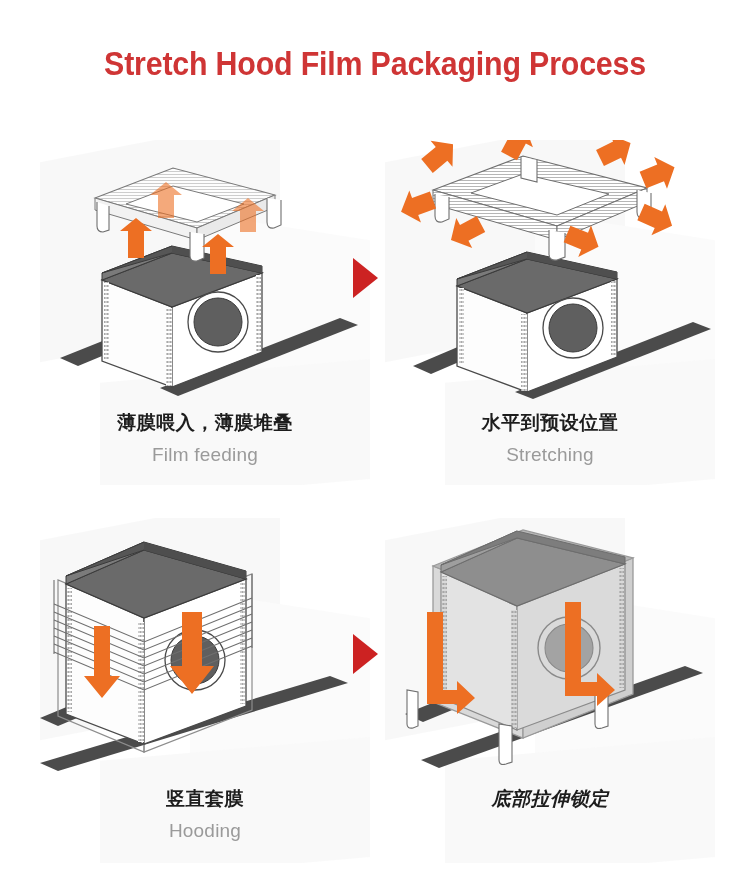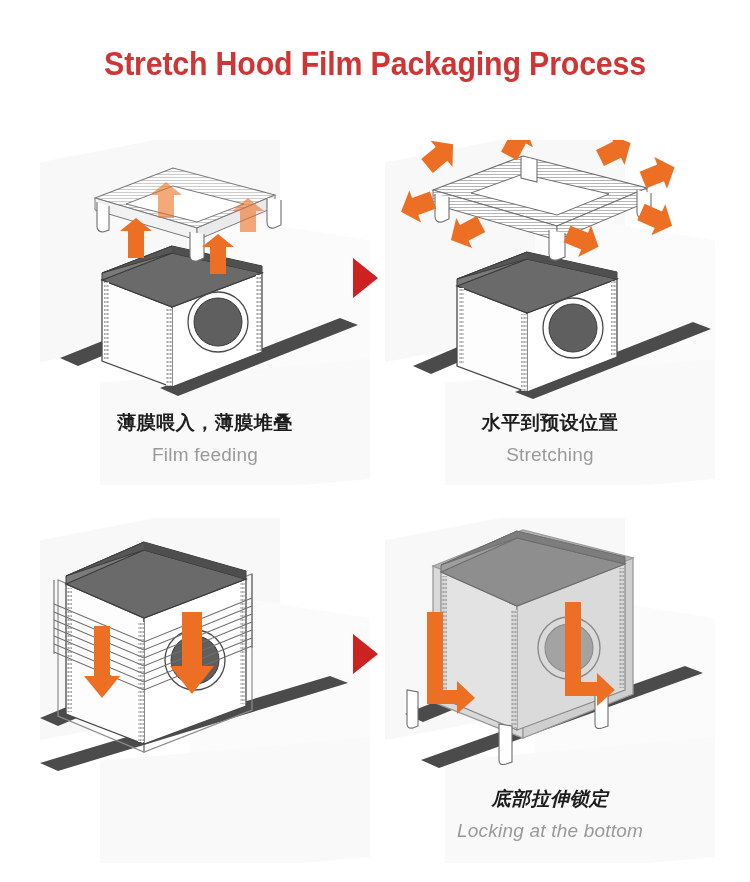--- a/index.html
+++ b/index.html
@@ -346,20 +346,24 @@
           <path d="M212,56 L212,130"></path>
         </g>
 
         <g fill="#ed6f23">
           <polygon points="54,108 54,158 44,158 62,180 80,158 70,158 70,108"></polygon>
           <polygon points="142,94 142,148 130,148 152,176 174,148 162,148 162,94"></polygon>
         </g>
       </svg>
     </div>
 
+    <div class="caption">
+      <div class="cap-cn">竖直套膜</div>
+      <div class="cap-en">Hooding</div>
+    </div>
   </div>
 
   <div class="panel" id="panel-4">
     <div class="bgshape a"></div>
     <div class="bgshape b"></div>
     <div class="bgshape c"></div>
 
     <div class="art">
       <svg viewBox="0 0 330 260" xmlns="http://www.w3.org/2000/svg">
         <defs>
@@ -402,20 +406,19 @@
 
         <g fill="#ed6f23">
           <path d="M42,94 L58,94 L58,172 L72,172 L72,163 L90,180 L72,196 L72,186 L42,186 Z"></path>
           <path d="M180,84 L196,84 L196,164 L212,164 L212,155 L230,172 L212,188 L212,178 L180,178 Z"></path>
         </g>
       </svg>
     </div>
 
     <div class="caption">
       <div class="cap-cn">底部拉伸锁定</div>
-      <div class="cap-en">Locking at the bottom</div>
     </div>
   </div>
 
   <div class="step-arrow" id="step-arrow-1"></div>
   <div class="step-arrow" id="step-arrow-2"></div>
 
 </div>
 
 </body></html>

